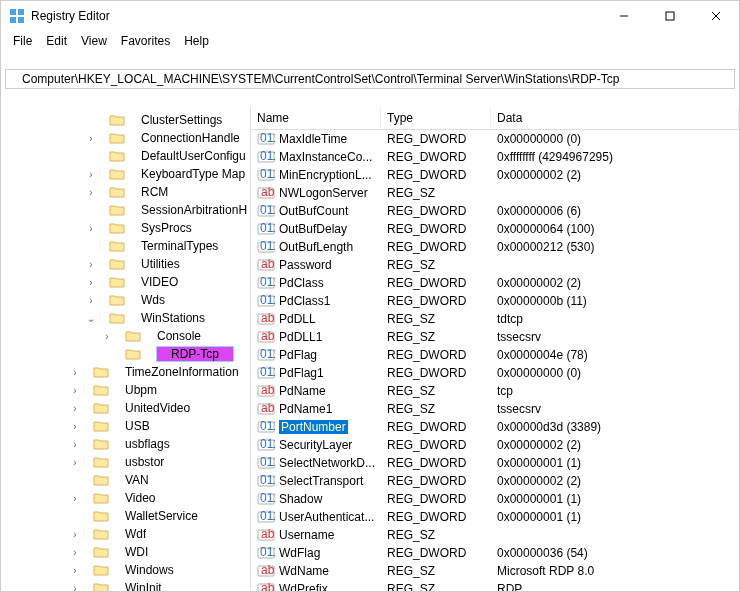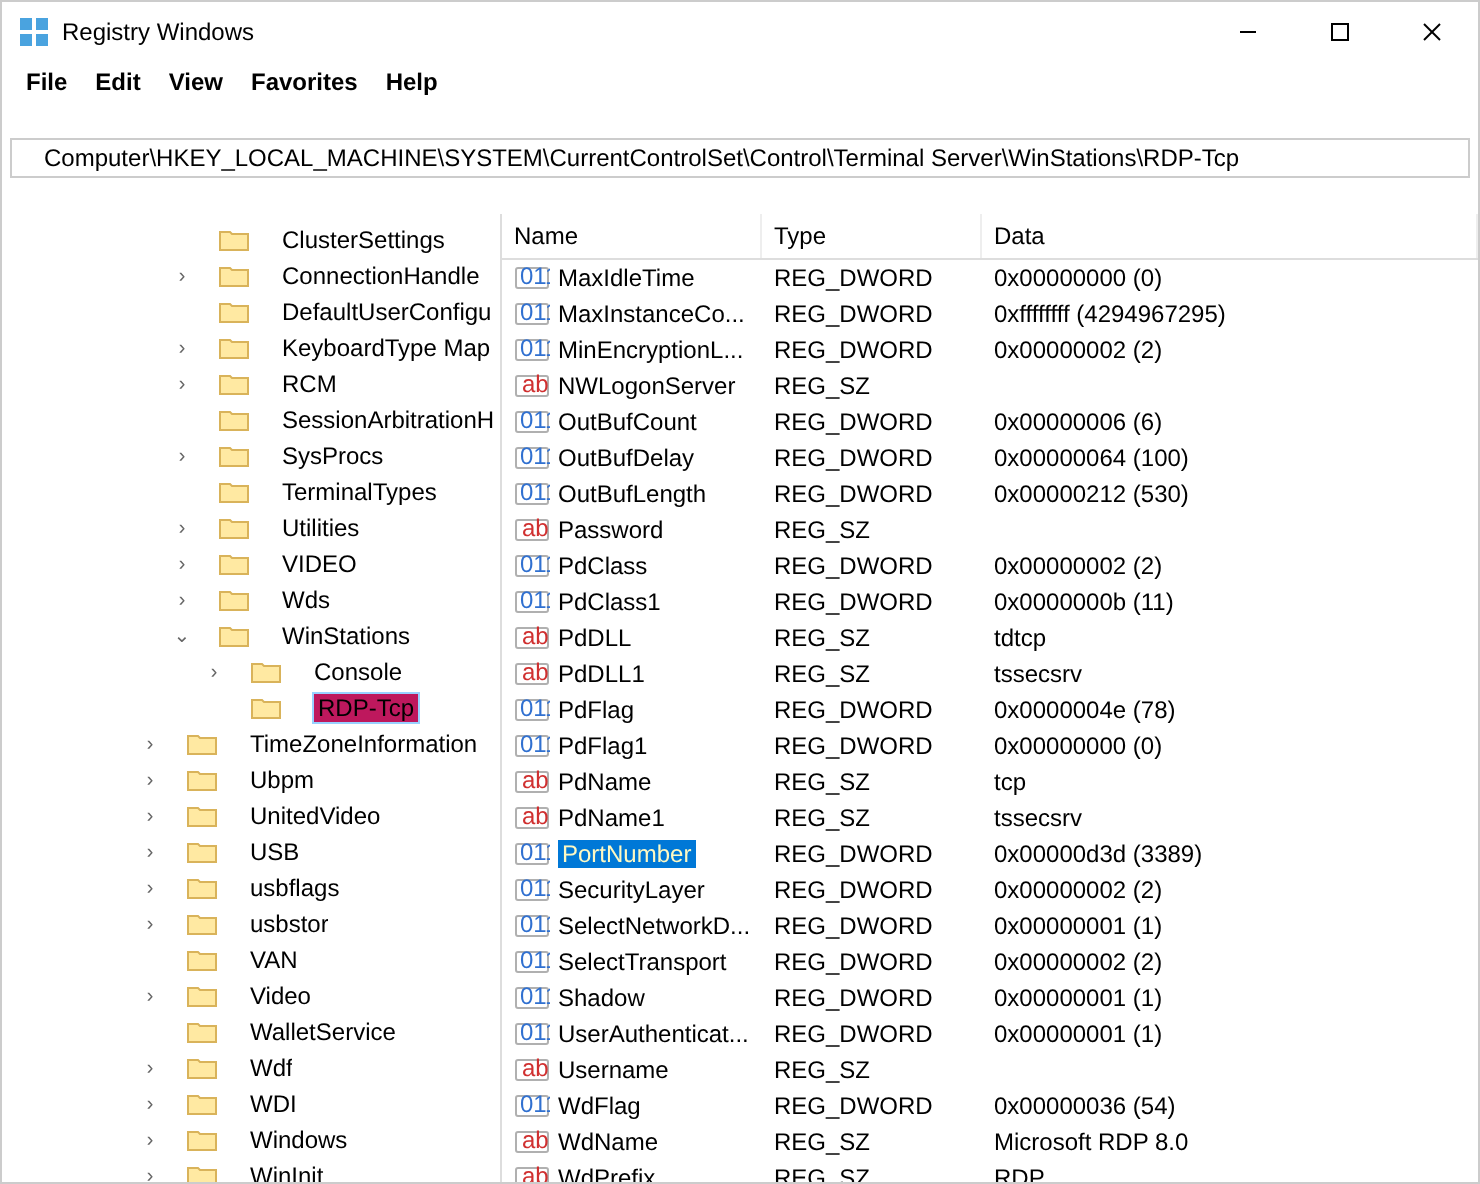--- a/index.html
+++ b/index.html
@@ -3,30 +3,30 @@
 <meta charset="utf-8">
 <style>
 * { margin: 0; padding: 0; box-sizing: border-box; font-family: "Segoe UI", Tahoma, sans-serif; font-size: 12px; }
 body { background: #fff; width: 740px; height: 592px; overflow: hidden; display: flex; flex-direction: column; border: 1px solid #ccc; }
 .titlebar { display: flex; align-items: center; height: 30px; padding: 0 0 0 8px; }
 .titlebar .app-icon { width: 16px; height: 16px; margin-right: 6px; }
 .titlebar .title { flex: 1; font-size: 12px; }
 .titlebar .win-btns { display: flex; }
 .titlebar .win-btn { width: 46px; height: 30px; display: flex; align-items: center; justify-content: center; }
 .menubar { display: flex; gap: 2px; height: 20px; align-items: center; padding: 0 6px; }
-.menubar .menu-item { padding: 2px 6px; cursor: default; font-weight: bold; }
+.menubar .menu-item { padding: 2px 6px; cursor: default; }
 .addressbar { border: 1px solid #ccc; margin: 18px 4px; padding: 2px 16px; height: 20px; font-size: 12px; display: flex; align-items: center; }
 .content { flex: 1; display: flex; overflow: hidden; }
 .tree { width: 250px; border-right: 1px solid #ddd; overflow: hidden; padding-top: 4px; }
 .tree-item { display: flex; align-items: center; height: 18px; white-space: nowrap; position: relative; gap: 12px; }
 .tree-item .indent { flex-shrink: 0; }
 .tree-item .chevron { width: 12px; display: flex; justify-content: center; color: #666; font-size: 10px; flex-shrink: 0; }
 .tree-item .folder-icon { width: 16px; height: 14px; margin-right: 4px; flex-shrink: 0; }
 .tree-item .label { font-size: 12px; overflow: hidden; text-overflow: ellipsis; }
-.tree-item.selected .label { background: #be185d; outline: 1px solid #99d1ff; padding: 0 2px; }
+.tree-item.selected .label { background: #d946ef; outline: 1px solid #99d1ff; padding: 0 14px; }
 .list { flex: 1; overflow: hidden; }
 .list-header { display: flex; border-bottom: 1px solid #ddd; }
 .list-header .col { padding: 4px 6px; font-size: 12px; border-right: 1px solid #eee; }
 .col-name { width: 130px; }
 .col-type { width: 110px; }
 .col-data { flex: 1; }
 .list-body { }
 .list-row { display: flex; align-items: center; height: 18px; }
 .list-row .cell { padding: 0 6px; font-size: 12px; overflow: hidden; white-space: nowrap; text-overflow: ellipsis; }
 .list-row .cell-name { width: 130px; display: flex; align-items: center; }
@@ -40,21 +40,21 @@
 
 <div class="titlebar">
   <span class="app-icon">
     <svg viewBox="0 0 16 16">
         <rect x="1" y="1" width="6" height="6" fill="#4aa3df"></rect>
         <rect x="9" y="1" width="6" height="6" fill="#4aa3df"></rect>
         <rect x="1" y="9" width="6" height="6" fill="#4aa3df"></rect>
         <rect x="9" y="9" width="6" height="6" fill="#4aa3df"></rect>
       </svg>
   </span>
-  <span class="title">Registry Windows</span>
+  <span class="title">Registry Editor</span>
   <div class="win-btns">
     <div class="win-btn">
         <svg width="10" height="10">
           <line x1="1" y1="5" x2="9" y2="5" stroke="#000"></line>
         </svg>
       </div>
     <div class="win-btn">
         <svg width="10" height="10">
           <rect x="1" y="1" width="8" height="8" fill="none" stroke="#000"></rect>
         </svg>

